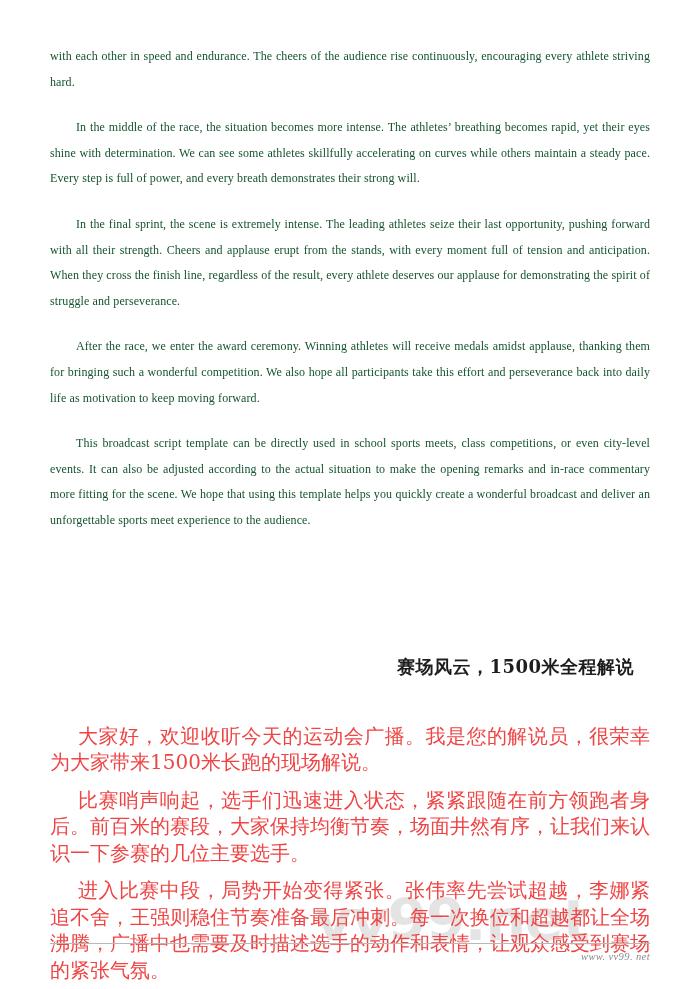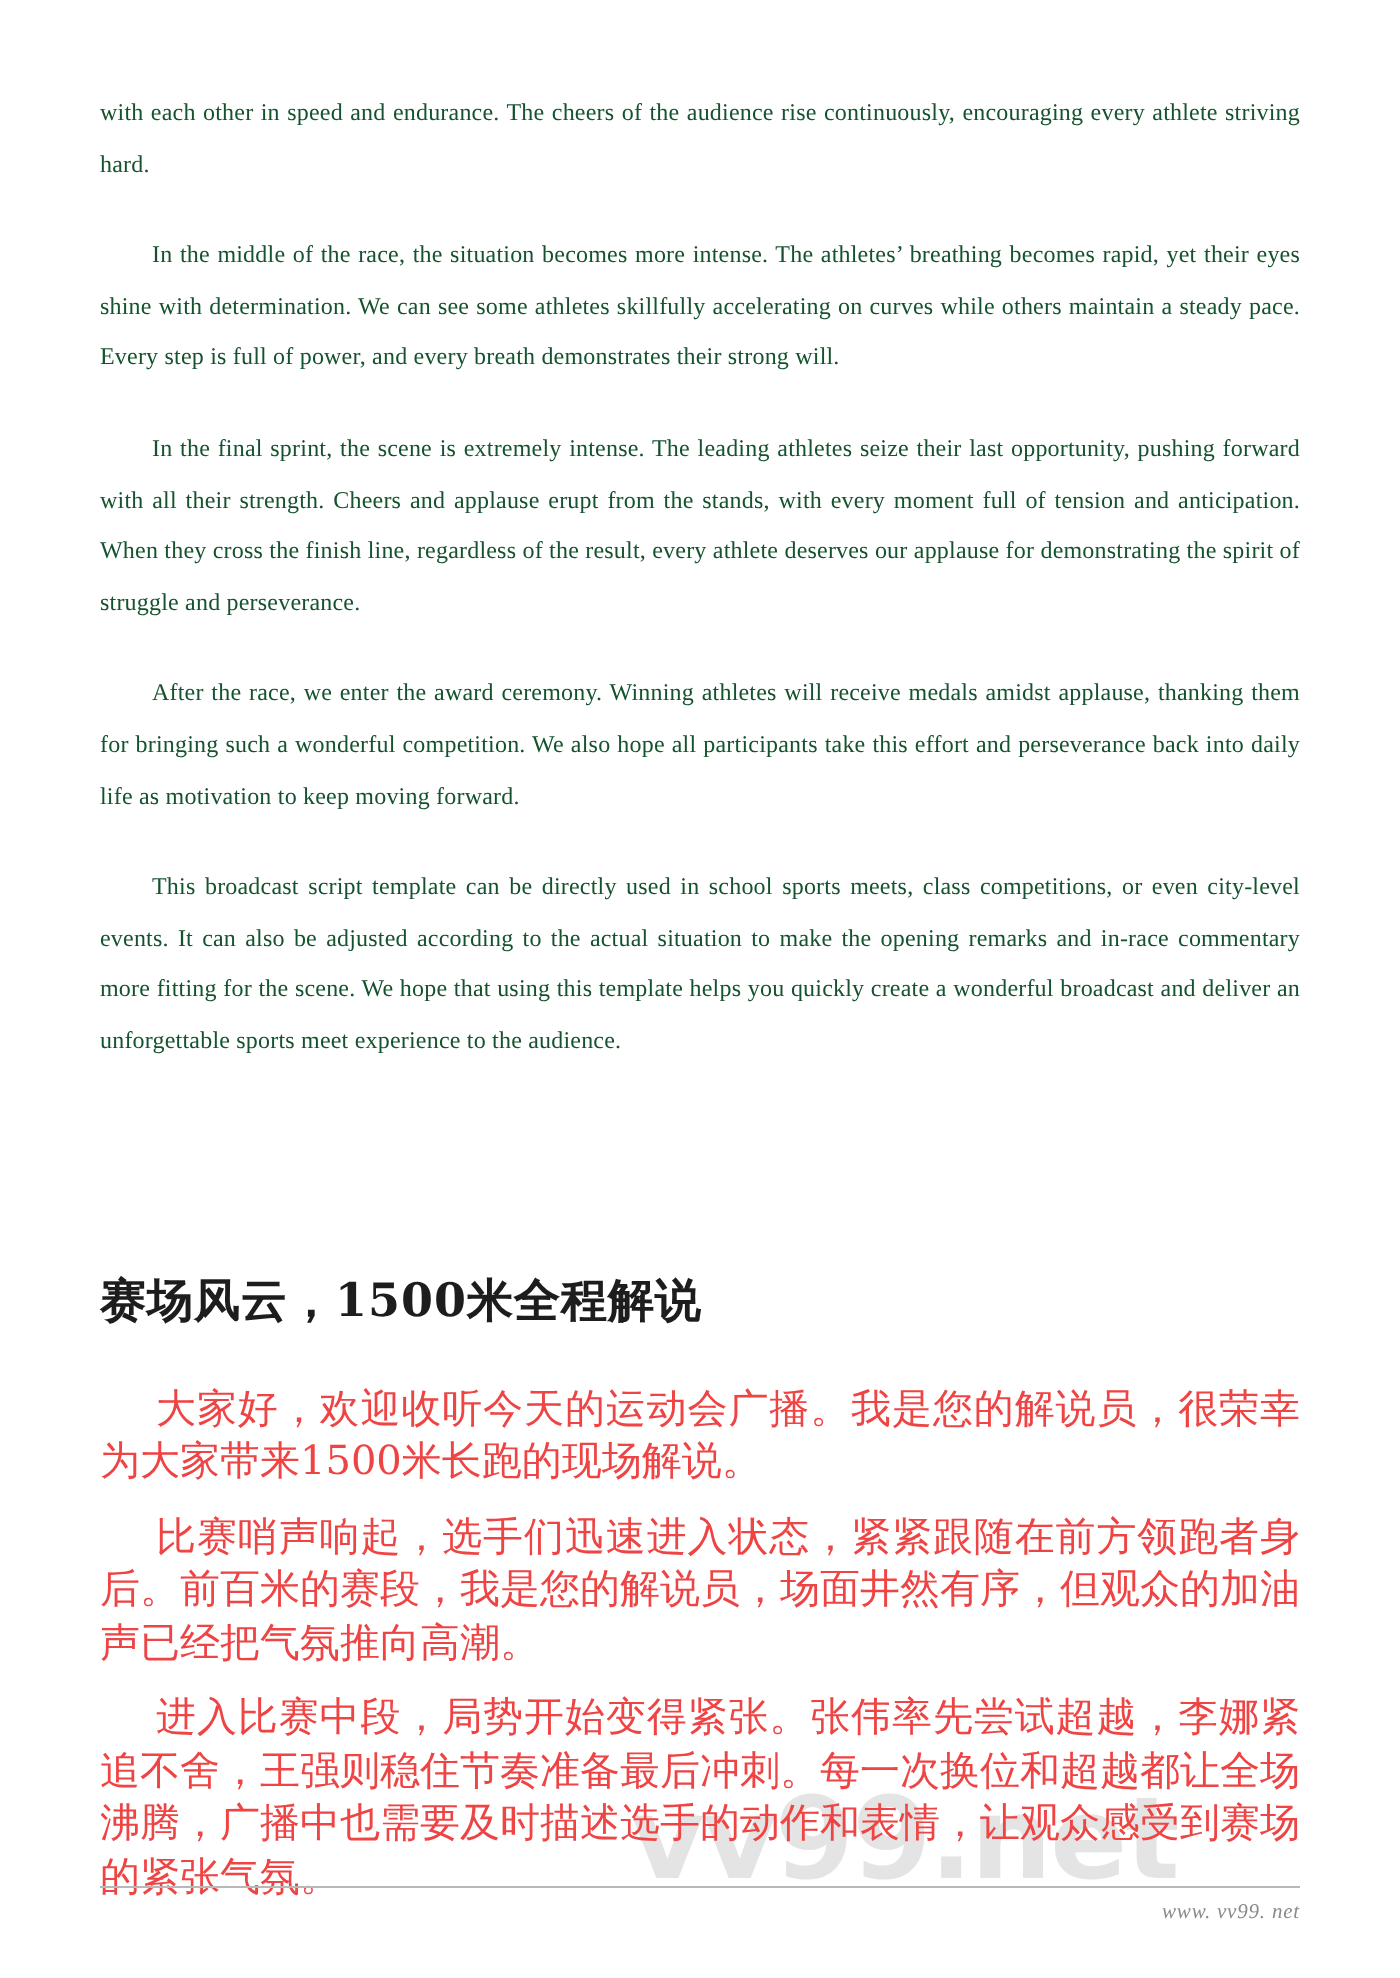--- a/index.html
+++ b/index.html
@@ -69,27 +69,27 @@
   p.en.indent {
     text-indent: 26px;
     margin-top: 20px;
   }
 
   
   .cn-section {
     margin-top: 0;
   }
   h1.cn-title {
-    margin: 0;
+    margin: 16px;
     padding: 0;
     font-family: "DejaVu Serif", "Liberation Serif", serif;
     font-weight: bold;
-    font-size: 23px;
+    font-size: 18px;
     line-height: 28px;
-    text-align: left;
+    text-align: right;
     color: #1d1d1d;
     letter-spacing: 0.5px;
   }
   .title-spacer-top { height: 88px; }
   .title-spacer-bottom { height: 26px; }
 
   p.cn {
     margin: 0 0 11px 0;
     font-family: "DejaVu Serif", "Liberation Serif", serif;
     font-size: 20px;
@@ -143,21 +143,21 @@
     </section>
 
     <div class="title-spacer-top"></div>
 
     <section class="cn-section">
       <h1 class="cn-title">赛场风云，1500米全程解说</h1>
 
       <div class="title-spacer-bottom"></div>
 
       <p class="cn">大家好，欢迎收听今天的运动会广播。我是您的解说员，很荣幸为大家带来1500米长跑的现场解说。</p>
-      <p class="cn">比赛哨声响起，选手们迅速进入状态，紧紧跟随在前方领跑者身后。前百米的赛段，我是您的解说员，场面井然有序，但观众的加油声已经把气氛推向高潮。</p>
+      <p class="cn">比赛哨声响起，选手们迅速进入状态，紧紧跟随在前方领跑者身后。前百米的赛段，大家保持均衡节奏，场面井然有序，让我们来认识一下参赛的几位主要选手。</p>
       <p class="cn">进入比赛中段，局势开始变得紧张。张伟率先尝试超越，李娜紧追不舍，王强则稳住节奏准备最后冲刺。每一次换位和超越都让全场沸腾，广播中也需要及时描述选手的动作和表情，让观众感受到赛场的紧张气氛。</p>
 
     </section>
 
   </div>
 
   <footer class="footer">
     <hr class="footer-rule">
     <p class="footer-text">www. vv99. net</p>
   </footer>

